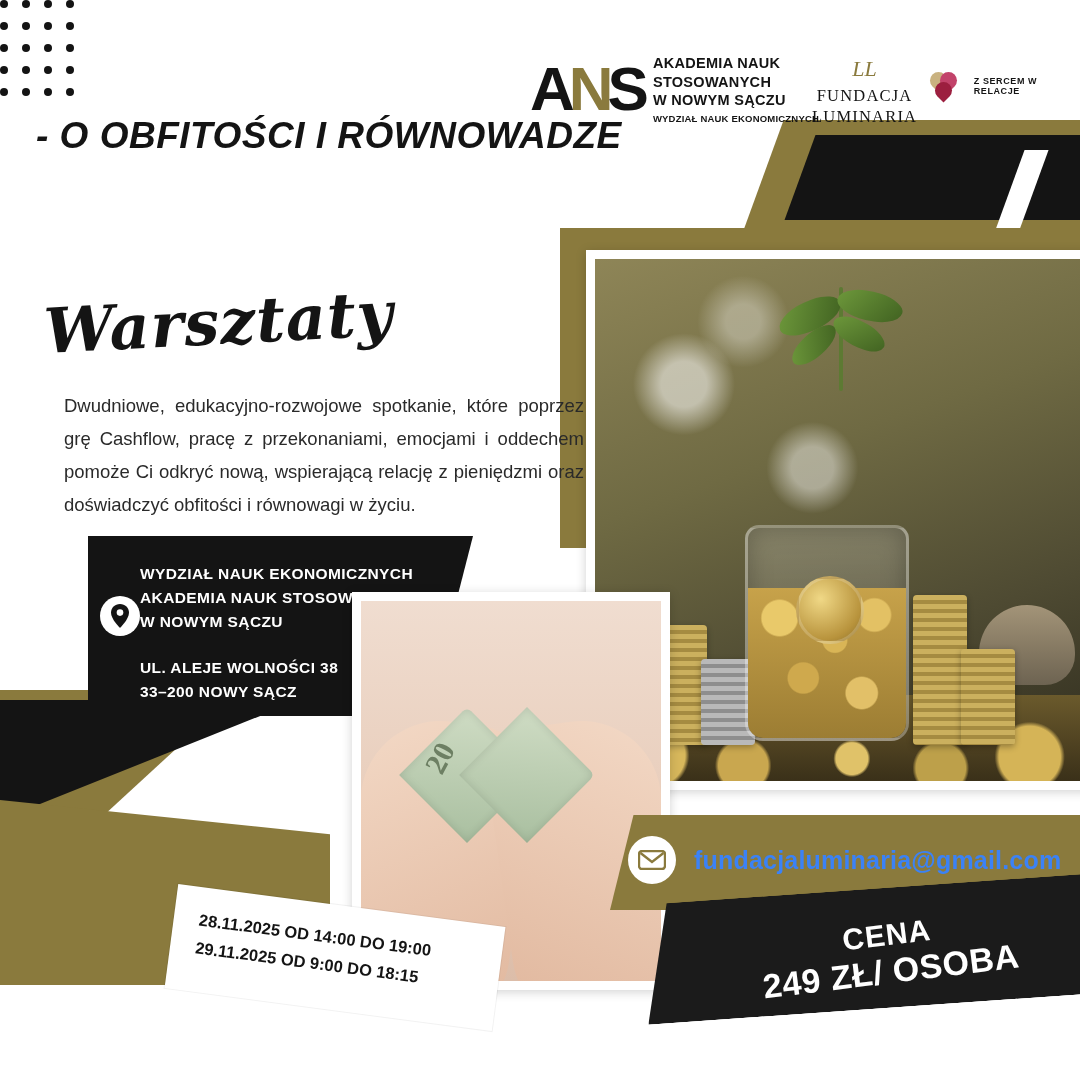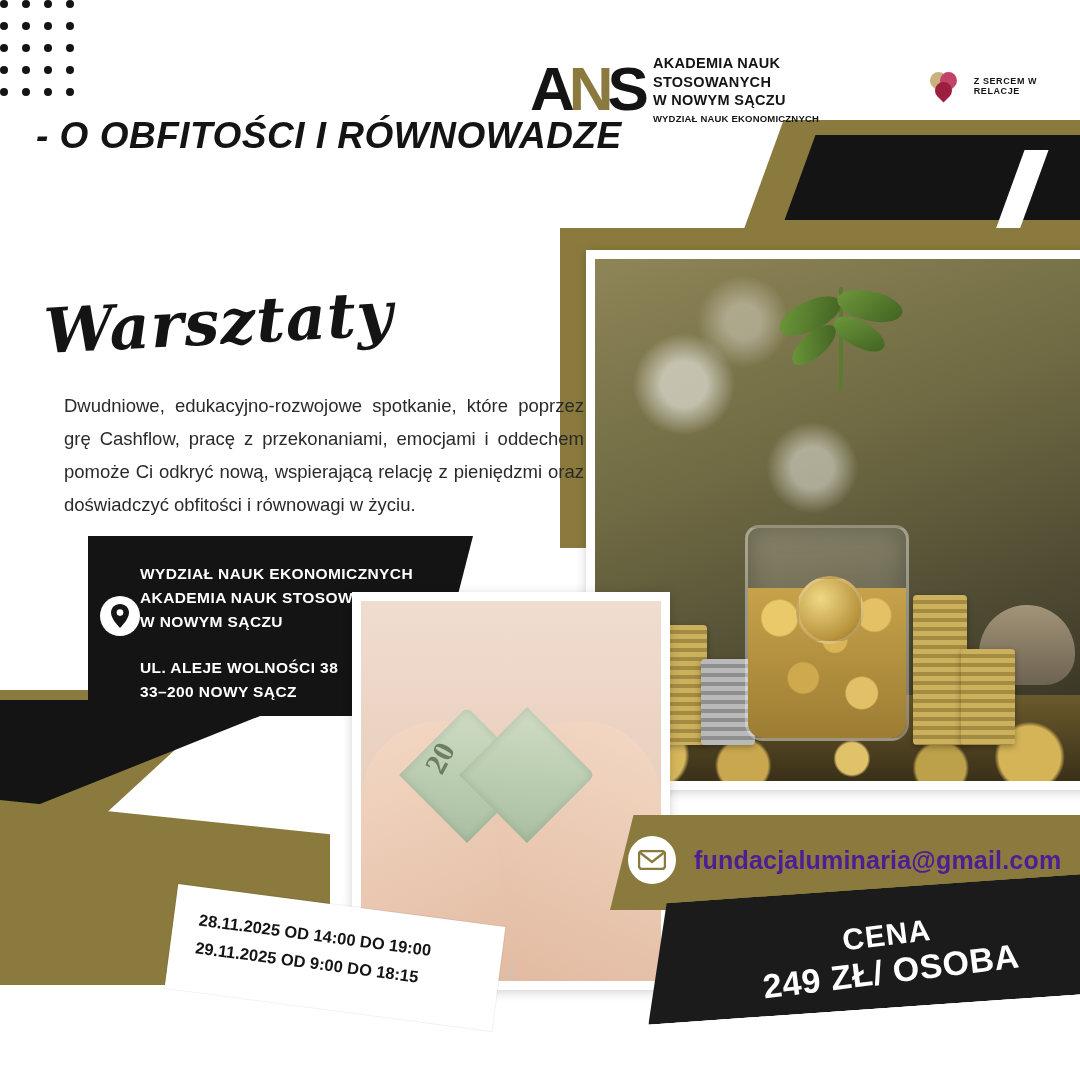--- a/index.html
+++ b/index.html
@@ -81,21 +81,21 @@
   .email-row{
     position:absolute;top:836px;left:628px;
     display:flex;align-items:center;gap:18px;
   }
   .mail-circle{
     width:48px;height:48px;border-radius:50%;
     background:#ffffff;display:flex;align-items:center;justify-content:center;
   }
   .mail-circle svg{display:block}
   .email-text{
-    color:#4c1d95;font-weight:bold;font-size:25px;letter-spacing:.2px;
+    color:#3b82f6;font-weight:bold;font-size:25px;letter-spacing:.2px;
   }
 
   
   .price-box{
     top:905px;left:640px;width:445px;height:120px;
     background:#1b1b1b;
     clip-path:polygon(6% 0,100% 0,100% 100%,0 100%);
     transform:rotate(-4deg);
     transform-origin:left top;
   }
@@ -323,20 +323,27 @@
       <div>
         <div class="ans-lines">
           <div>AKADEMIA NAUK</div>
           <div>STOSOWANYCH</div>
           <div>W NOWYM SĄCZU</div>
         </div>
         <div class="ans-sub">WYDZIAŁ NAUK EKONOMICZNYCH</div>
       </div>
     </div>
 
+    <div class="logo-fund">
+      <div class="fund-mono">LL</div>
+      <div class="fund-name">
+        <div>FUNDACJA</div>
+        <div>LUMINARIA</div>
+      </div>
+    </div>
 
     <div class="logo-heart">
       <div class="heart-mark">
         <span class="h h1"></span>
           <span class="h h2"></span>
           <span class="h h3"></span>
       </div>
       <div class="heart-text">Z SERCEM W RELACJE</div>
     </div>
   </div>

